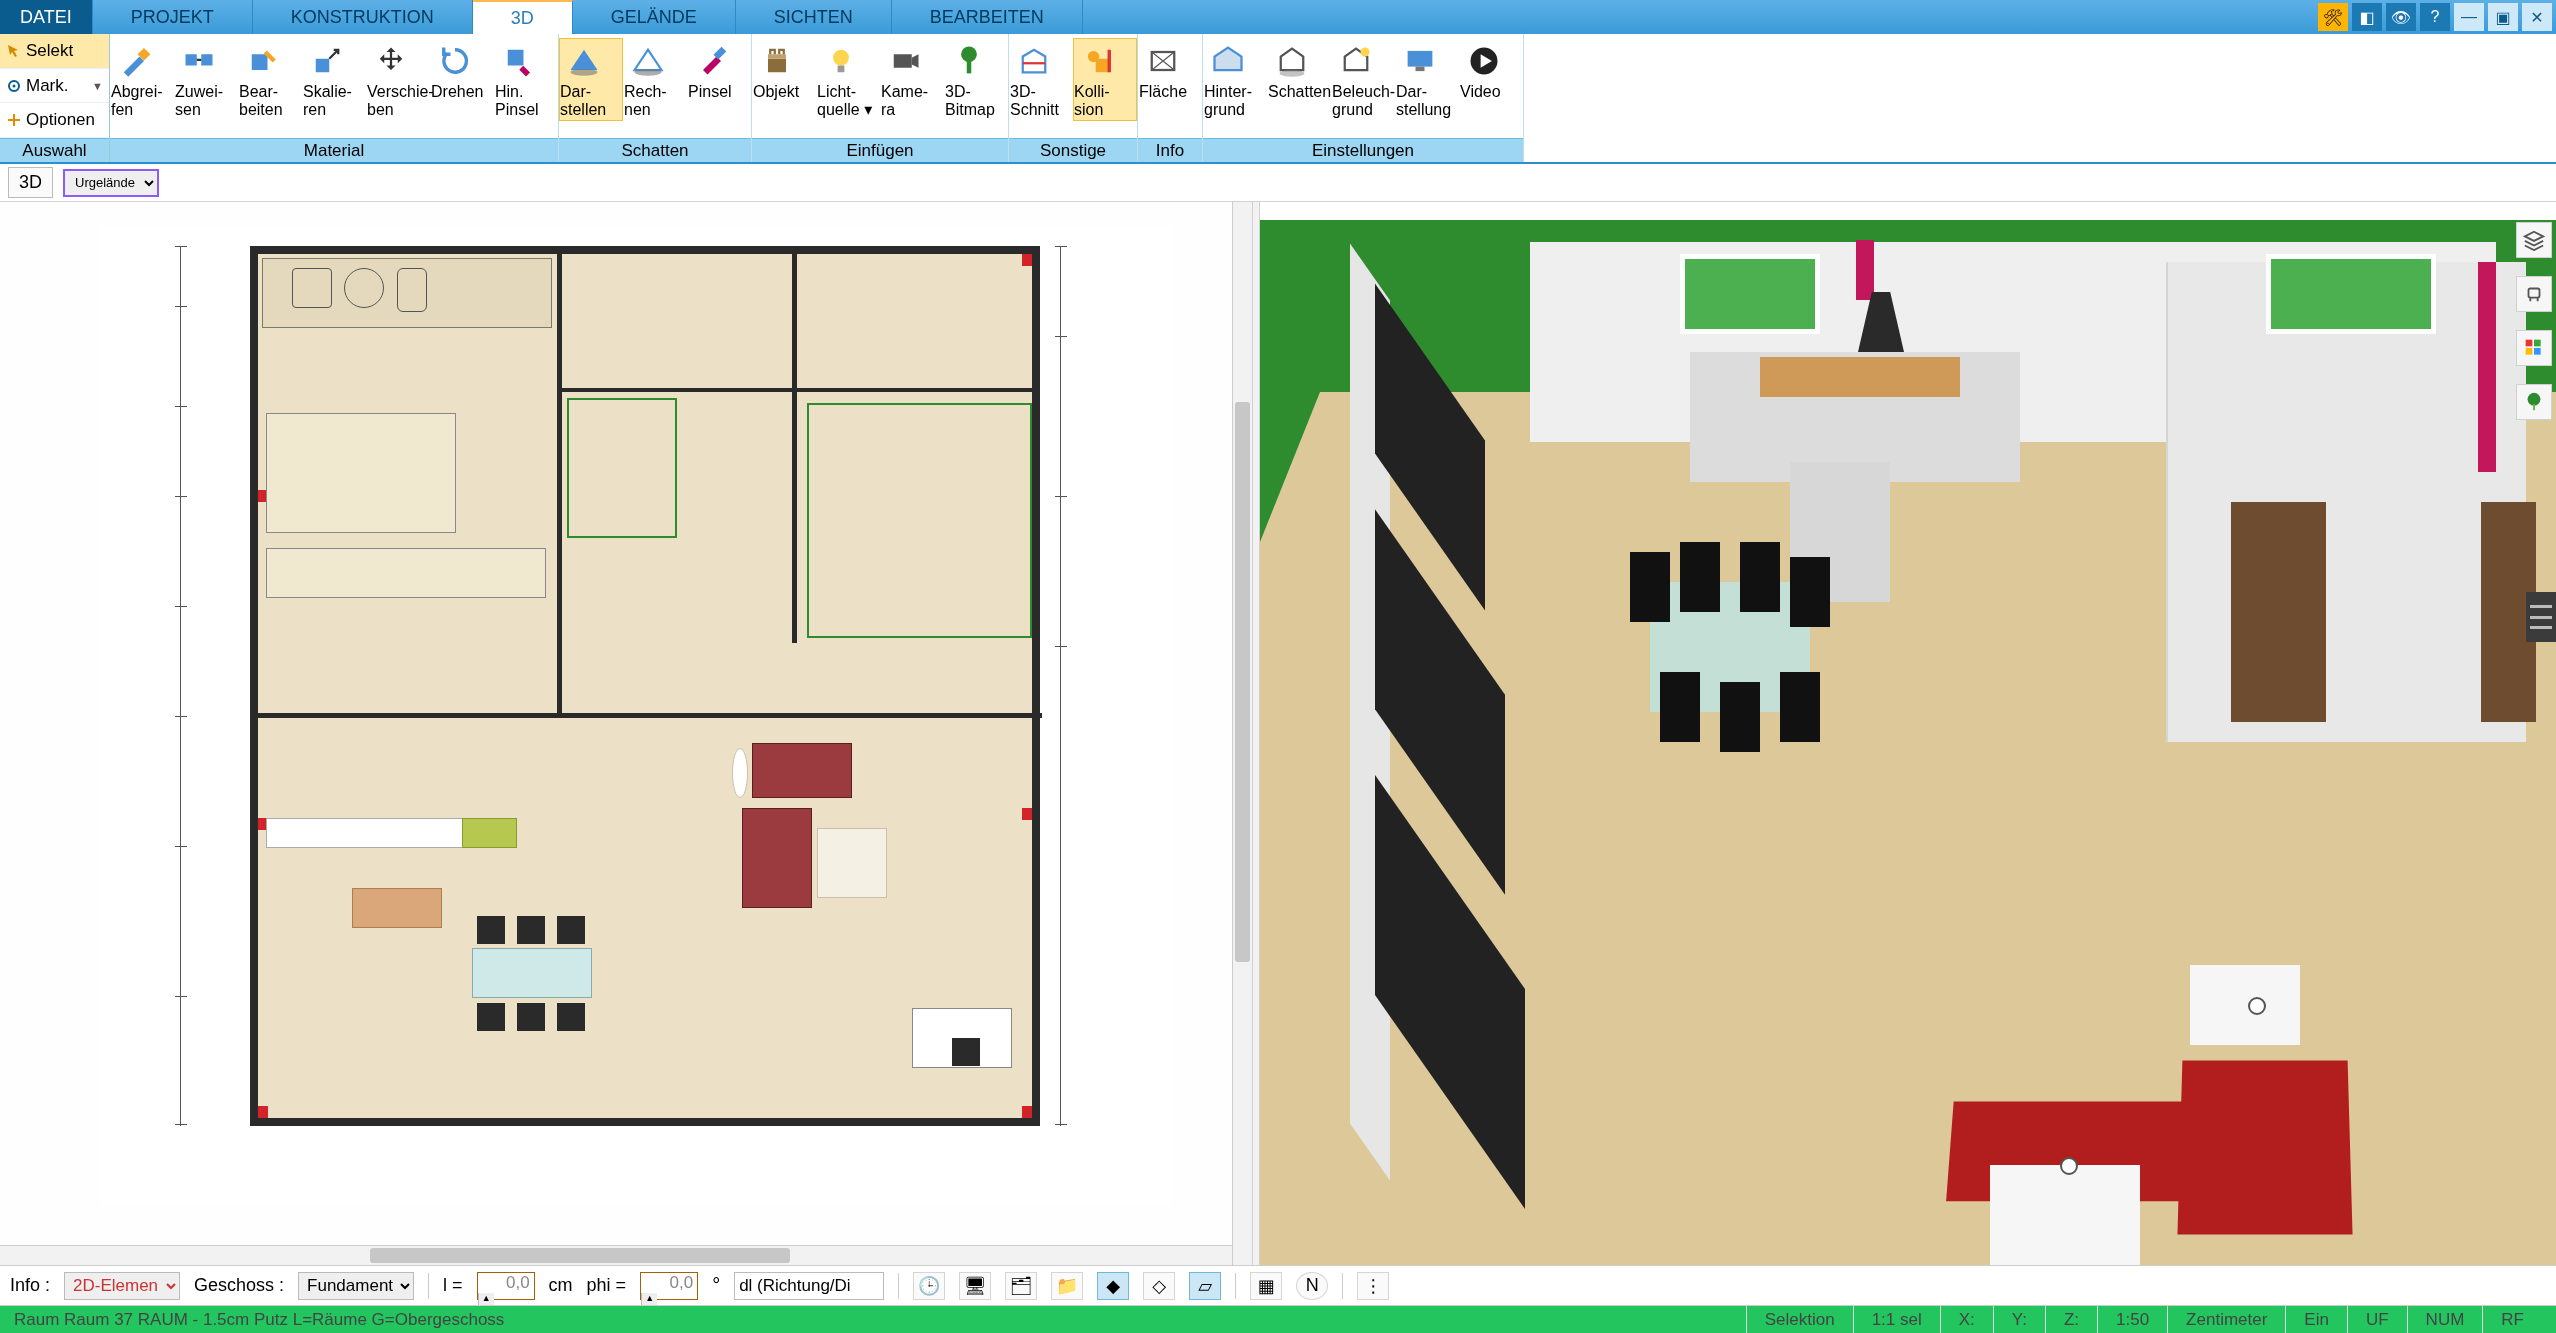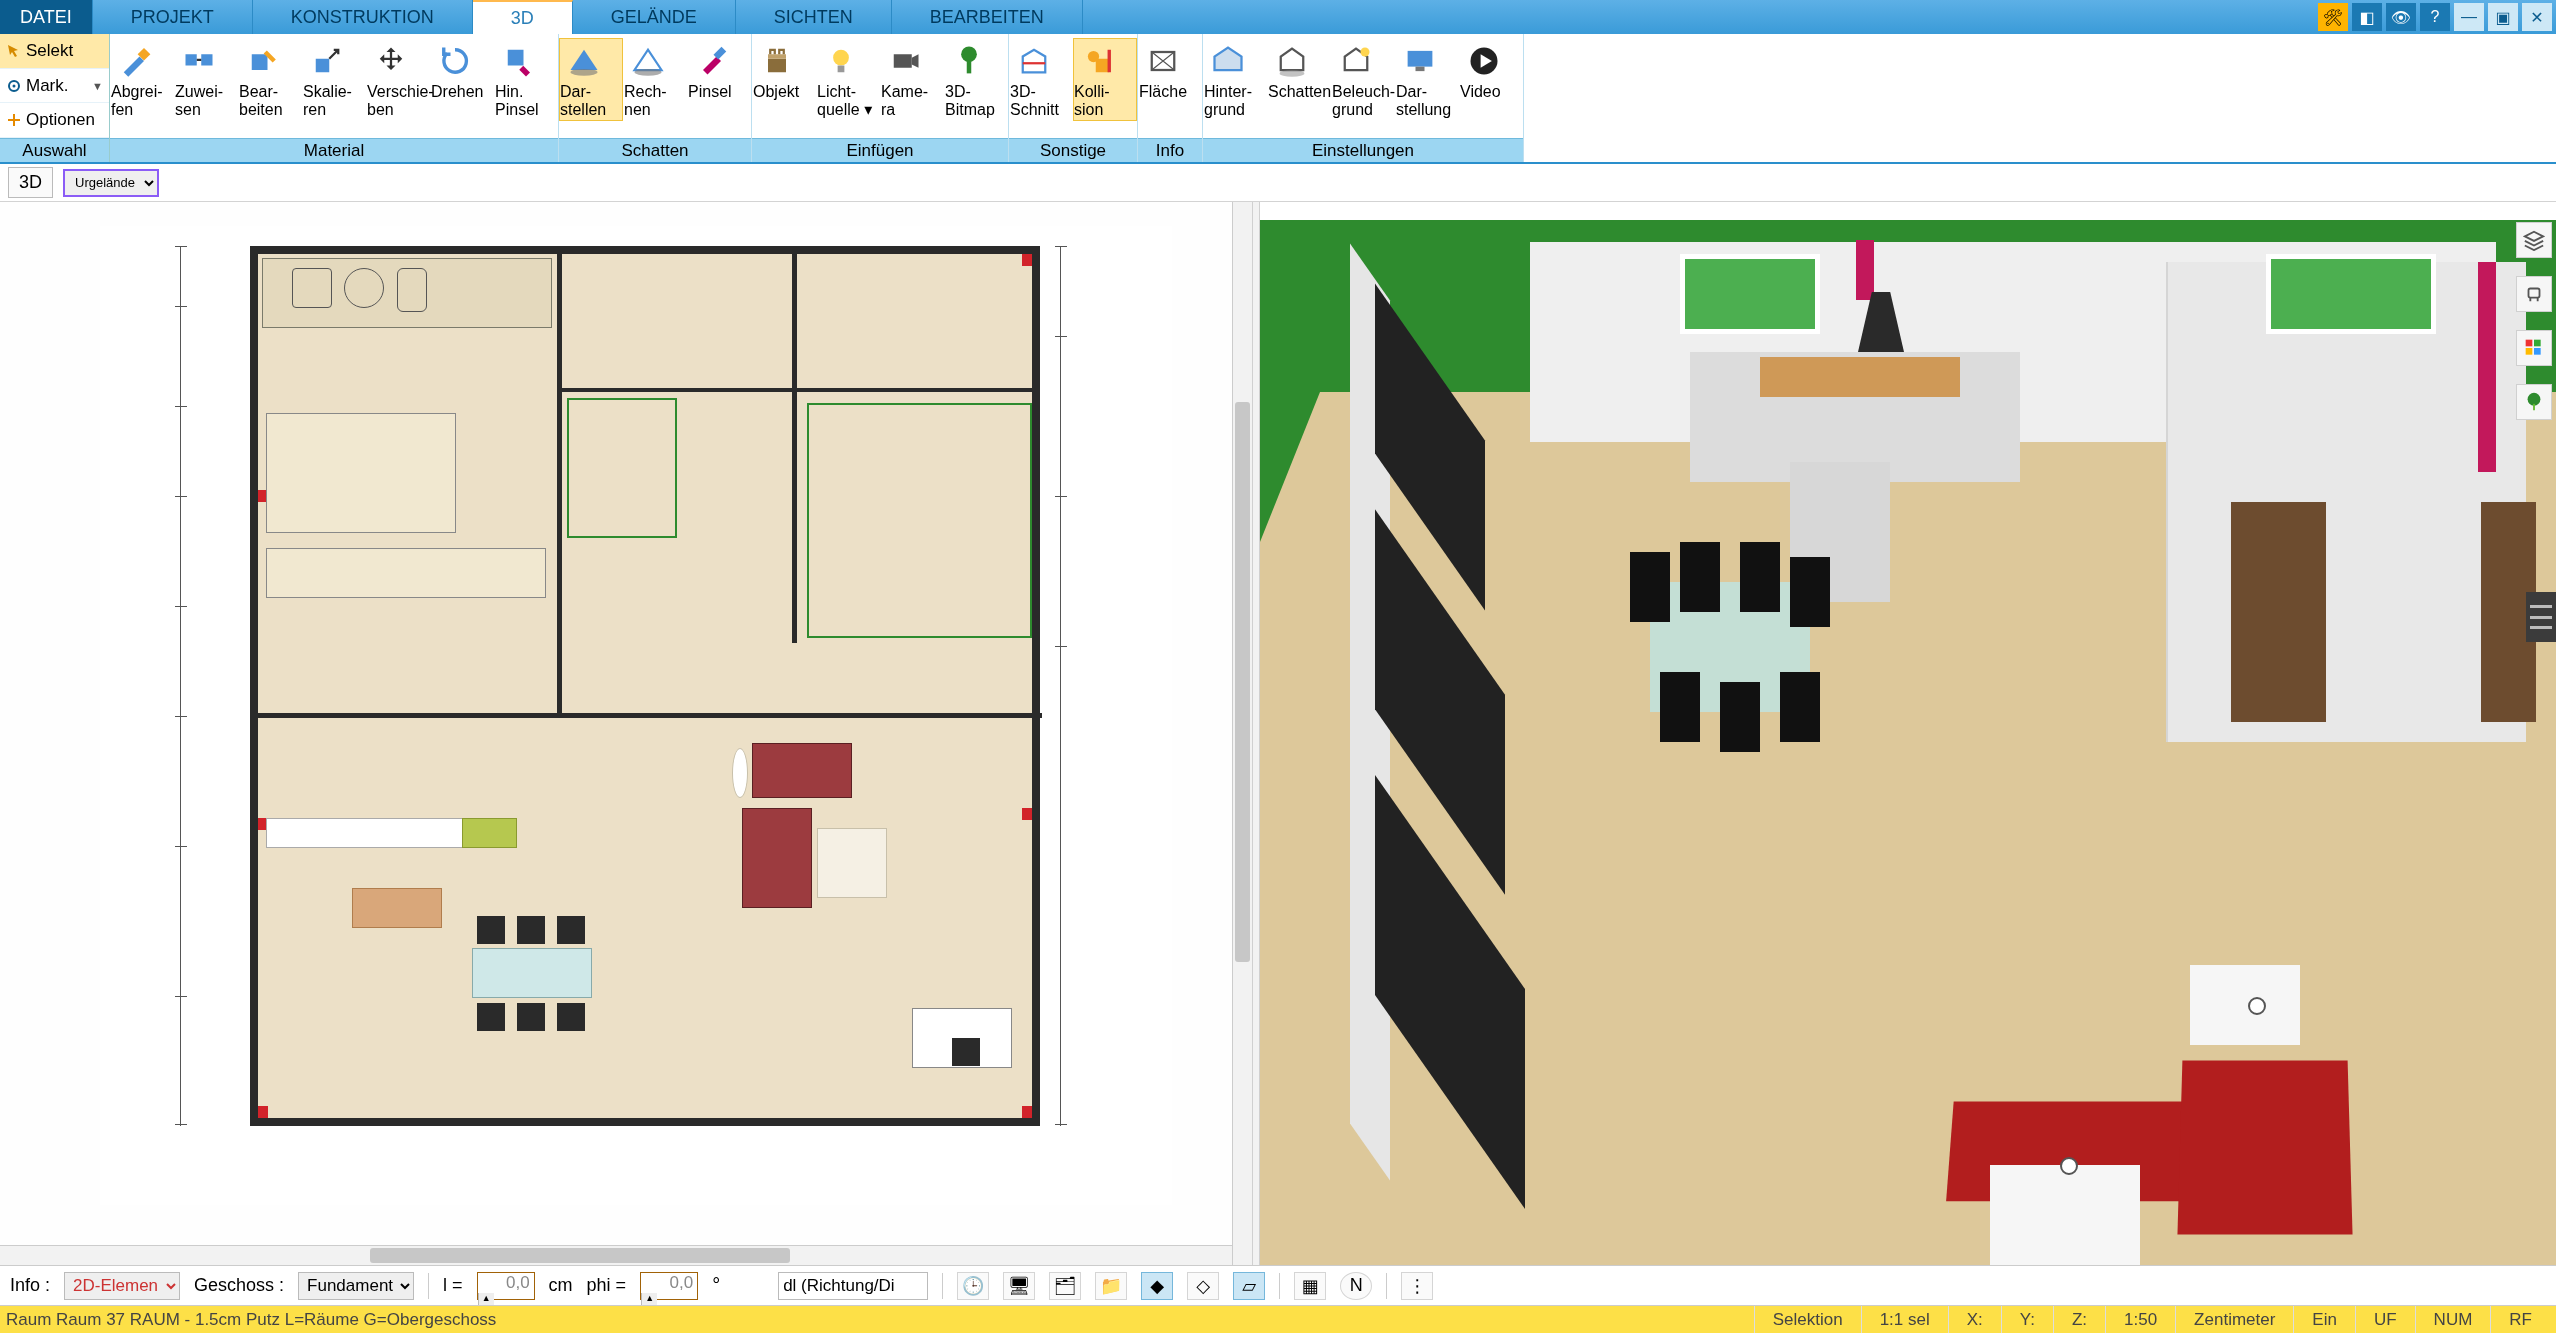--- a/index.html
+++ b/index.html
@@ -312,27 +312,27 @@
   .opt-bar .iconbtn {
     width: 32px; height: 28px; border: 1px solid #d5d5d5; background: #fafafa;
     display: flex; align-items: center; justify-content: center; cursor: pointer;
   }
   .opt-bar .iconbtn.active { background: #cbe6f5; border-color: #75b7db; }
   .opt-bar .sep { width: 1px; height: 26px; background: #ccc; }
 
   
   .status-bar {
     height: 28px;
-    background: #fde047;
+    background: #22c55e;
     border-top: 1px solid #ccc;
     display: flex;
     align-items: center;
     font-size: 17px;
     color: #444;
-    padding: 0 6px;
+    padding: 0 14px;
   }
   .status-bar .spacer { flex: 1; }
   .status-bar .cell { padding: 0 18px; border-left: 1px solid #ddd; height: 100%; display: flex; align-items: center; }
 </style>
 </head>
 <body>
 
 <div class="app">
 
   <div class="menu-tabs">
@@ -826,21 +826,21 @@
     <span>cm</span>
     <span>phi =</span>
     <div class="numwrap">
       <input type="text" value="0,0" style="">
       <div class="spin">
           <div>▲</div>
           <div>▼</div>
         </div>
     </div>
     <span style="font-size:20px;">°</span>
-    <input type="text" style="width: 150px; margin-left: 44px;" value="dl (Richtung/Di">
+    <input type="text" style="width: 150px;" value="dl (Richtung/Di">
     <div class="sep"></div>
     <div class="iconbtn">🕒</div>
     <div class="iconbtn">🖥</div>
     <div class="iconbtn">🗂</div>
     <div class="iconbtn">📁</div>
     <div class="iconbtn active">◆</div>
     <div class="iconbtn">◇</div>
     <div class="iconbtn active">▱</div>
     <div class="sep"></div>
     <div class="iconbtn">▦</div>

